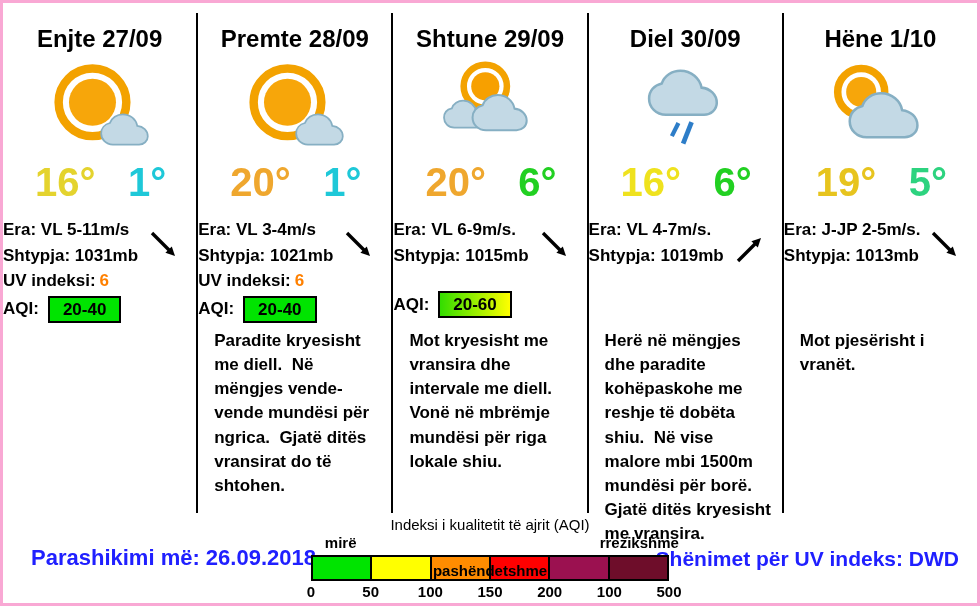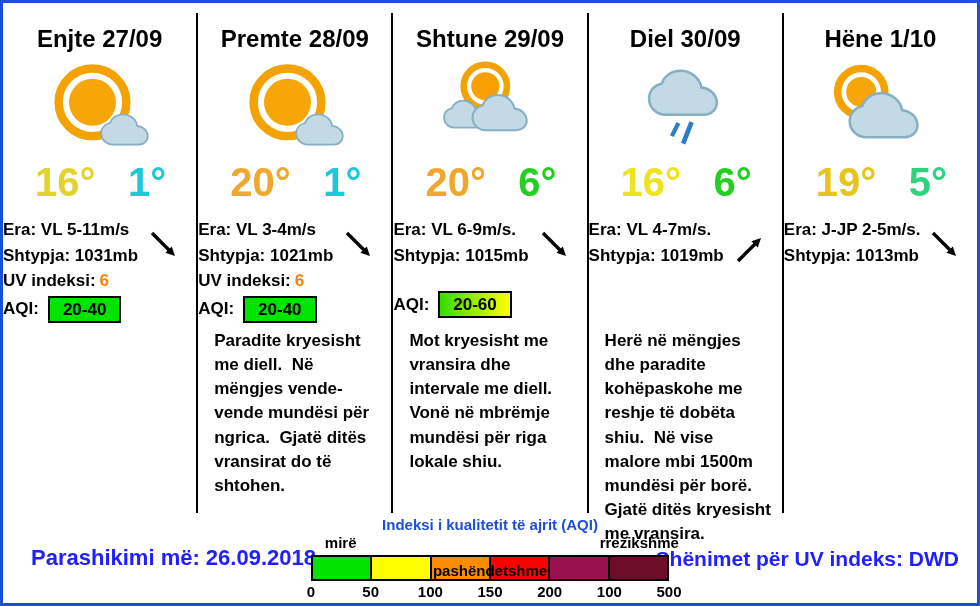--- a/index.html
+++ b/index.html
@@ -1,18 +1,18 @@
 <!DOCTYPE html>
 <html><head>
 <meta charset="utf-8">
 <style>
   html,body { margin:0; padding:0; background:#888; }
   .page {
     width:980px; height:606px; background:#ffffff;
-    border:3px solid #1d4ed8; box-sizing:border-box;
+    border:3px solid #f9a8d4; box-sizing:border-box;
     font-family:"Liberation Sans", sans-serif;
     position:relative; overflow:hidden; margin:0 auto;
   }
   .columns { display:flex; height:500px; margin-top:10px; }
   .col { flex:1; border-right:2px solid #000; box-sizing:border-box; position:relative; }
   .col:last-child { border-right:none; }
   .day { text-align:center; font-size:24px; font-weight:bold; margin-top:12px; color:#000; }
   .icon-box { height:100px; display:flex; justify-content:center; align-items:center; margin-top:4px; }
   .temps { display:flex; justify-content:space-between; padding:0 30px 0 32px; font-size:40px; font-weight:bold; height:50px; align-items:center; }
   .details { position:relative; margin-top:10px; height:112px;
@@ -22,21 +22,21 @@
   .aqi-row { display:flex; align-items:center; gap:9px; margin-top:2px; }
   .aqi-box { border:2px solid #000; padding:0 13px; font-weight:bold; font-size:17px; line-height:23px; }
   .spacer { height:21px; }
   .arrow { position:absolute; right:16px; top:12px; }
   .arrow.ne { top:16px; }
   .desc { padding:0 10px 0 16px; font-size:17px; font-weight:bold; line-height:1.42; white-space:pre-wrap; color:#000; }
   .footer { position:absolute; left:0; right:0; bottom:0; height:90px; }
   .forecast-date { position:absolute; left:28px; top:32px; font-size:22px; font-weight:bold; }
   .uv-note { position:absolute; right:18px; top:34px; font-size:21px; font-weight:bold; }
   .legend { position:absolute; left:50%; top:3px; transform:translateX(-50%); width:358px; }
-  .legend-title { text-align:center; font-weight:bold; font-size:15px; color:#1d4ed8; }
+  .legend-title { text-align:center; font-weight:normal; font-size:15px; color:#000000; }
   .legend-labels { position:relative; height:20px; font-weight:bold; font-size:15px; margin-top:1px; color:#000; }
   .ll { position:absolute; transform:translateX(-50%); white-space:nowrap; }
   .ll-good { left:8.3%; } .ll-mid { left:50%;margin-top:28px; } .ll-bad { left:91.7%; }
   .legend-bar { display:flex; height:22px; border:2px solid #000; margin-top:1px; }
   .seg { flex:1; border-right:2px solid #000; } .seg:last-child { border-right:none; }
   .legend-ticks { position:relative; height:18px; font-weight:bold; font-size:15px; margin-top:2px; color:#000; }
   .tick { position:absolute; transform:translateX(-50%); top:0; }
   .t0{left:0%}.t1{left:16.66%}.t2{left:33.33%}.t3{left:50%}.t4{left:66.66%}.t5{left:83.33%}.t6{left:100%}
 </style>
 </head>
@@ -182,20 +182,21 @@
         <span style="color: rgb(45, 211, 127);">5°</span>
       </div>
       <div class="details">
         <div class="detail-line">Era: J-JP 2-5m/s.</div>
         <div class="detail-line">Shtypja: 1013mb</div>
         <svg class="arrow" width="32" height="32" viewBox="0 0 32 32">
           <line x1="4" y1="4" x2="21" y2="21" stroke="#000" stroke-width="3.4"></line>
           <polygon points="27,27 23.8,17.4 17.4,23.8" fill="#000"></polygon>
         </svg>
       </div>
+      <div class="desc">Mot pjesërisht i vranët.</div>
     </div>
 
   </div>
 
   <div class="footer">
     <div class="forecast-date" style="color: rgb(32, 32, 255);">Parashikimi më: 26.09.2018</div>
     <div class="uv-note" style="color: rgb(32, 32, 255);">Shënimet për UV indeks: DWD</div>
 
     <div class="legend">
       <div class="legend-title">Indeksi i kualitetit të ajrit (AQI)</div>

